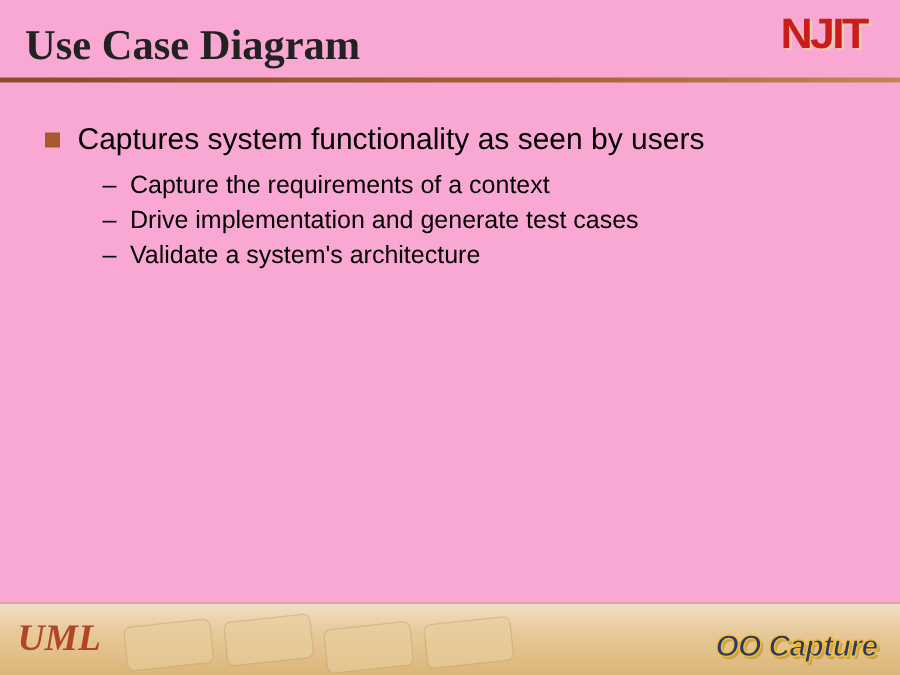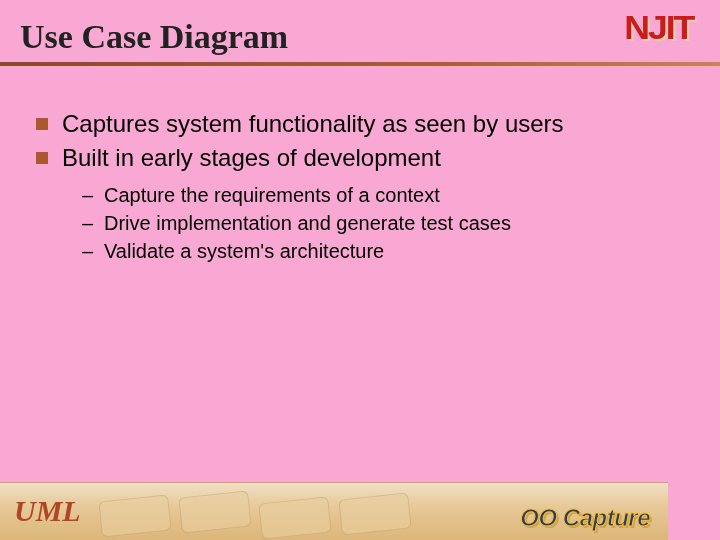--- a/index.html
+++ b/index.html
@@ -10,34 +10,34 @@
   .logo-njit {
     position: absolute; top: 8px; right: 28px;
     font-family: Arial, sans-serif; font-weight: 900; font-size: 34px;
     color: #cc1b1b; letter-spacing: -2px; transform: scaleX(1.05);
     text-shadow: 2px 2px 0 #e8ceb0;
   }
   .title-underline {
     margin-top: 6px; height: 4px; width: 100%;
     background: linear-gradient(to right, #8a4b2a 0%, #a85f33 60%, #c48656 100%);
   }
-  .content { padding: 42px 24px 0 28px; }
+  .content { padding: 30px 24px 0 28px; }
   .b1 { list-style: none; }
   .b1 > li { position: relative; padding-left: 34px; font-size: 24px; color: #000; line-height: 1.35; margin-bottom: 2px; }
   .b1 > li::before {
     content: ""; position: absolute; left: 8px; top: 10px; width: 12px; height: 12px;
     background: #a85a2e;
   }
   .b2 { list-style: none; margin-top: 6px; margin-bottom: 10px; padding-left: 54px; }
   .b2 > li { position: relative; padding-left: 22px; font-size: 20px; color: #000; line-height: 1.4; }
   .b2 > li::before {
     content: "–"; position: absolute; left: 0; top: 0; color: #000; font-size: 20px;
   }
   .footer {
-    position: absolute; left: 0; bottom: 0; width: 668px; height: 58px;
+    position: absolute; left: 0; bottom: 0; width: 720px; height: 58px;
     background: linear-gradient(to bottom, #f1dfc5 0%, #e7c99a 40%, #dcb678 100%);
     border-top: 1px solid #c9a26e;
   }
   .footer-shapes { position: absolute; left: 90px; bottom: 0; width: 380px; height: 58px; opacity: 0.6; }
   .fs { position: absolute; border-radius: 6px; background: #e8cf9f; border: 1px solid #c9a97a; transform: rotate(-6deg); }
   .fs1 { width: 70px; height: 36px; left: 10px; top: 16px; }
   .fs2 { width: 70px; height: 36px; left: 90px; top: 12px; }
   .fs3 { width: 70px; height: 36px; left: 170px; top: 18px; }
   .fs4 { width: 70px; height: 36px; left: 250px; top: 14px; }
   .uml-label {
@@ -61,21 +61,20 @@
 
   <div class="header">
     <div class="title">Use Case Diagram</div>
     <div class="logo-njit">NJIT</div>
   </div>
   <div class="title-underline"></div>
 
   <div class="content">
     <ul class="b1">
       <li><span>Captures system functionality as seen by users</span></li>
-      <li><span>Built in early stages of development</span></li>
     </ul>
     <ul class="b2">
       <li><span>Capture the requirements of a context</span></li>
       <li><span>Drive implementation and generate test cases</span></li>
       <li><span>Validate a system's architecture</span></li>
     </ul>
   </div>
 
   <div class="footer">
     <div class="footer-shapes">

